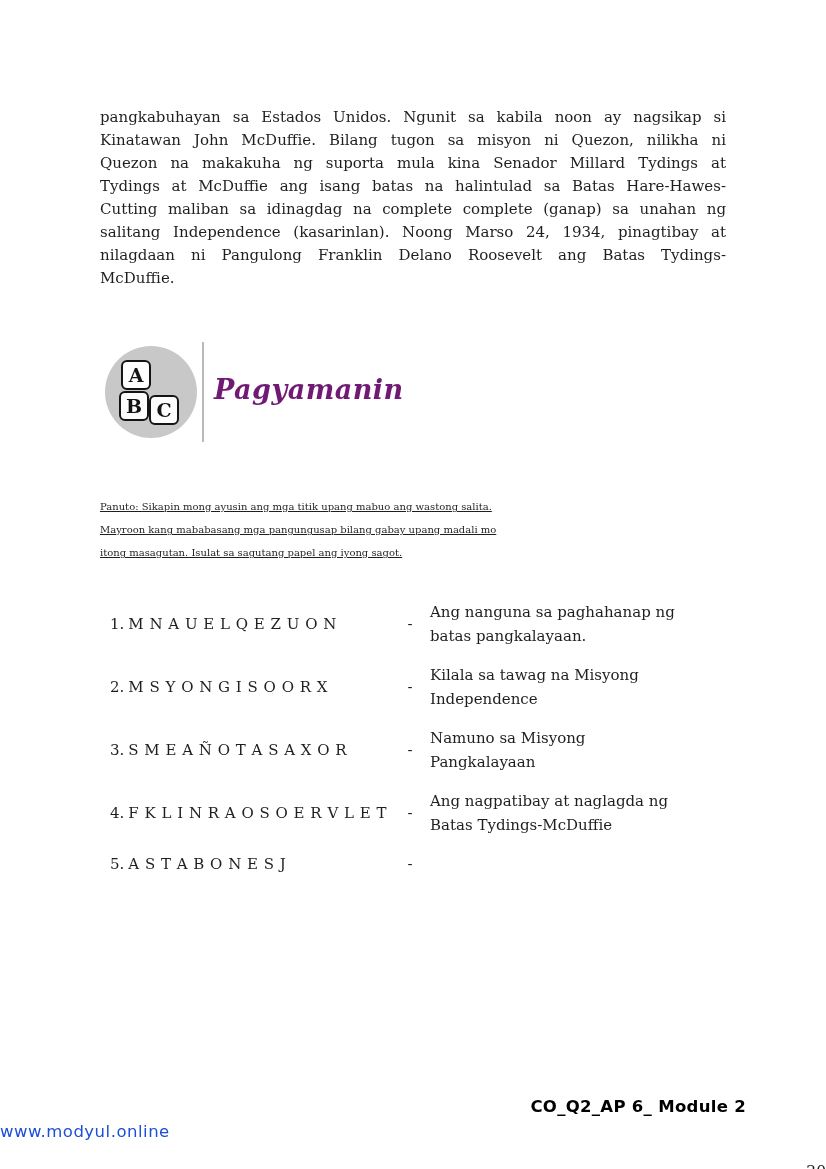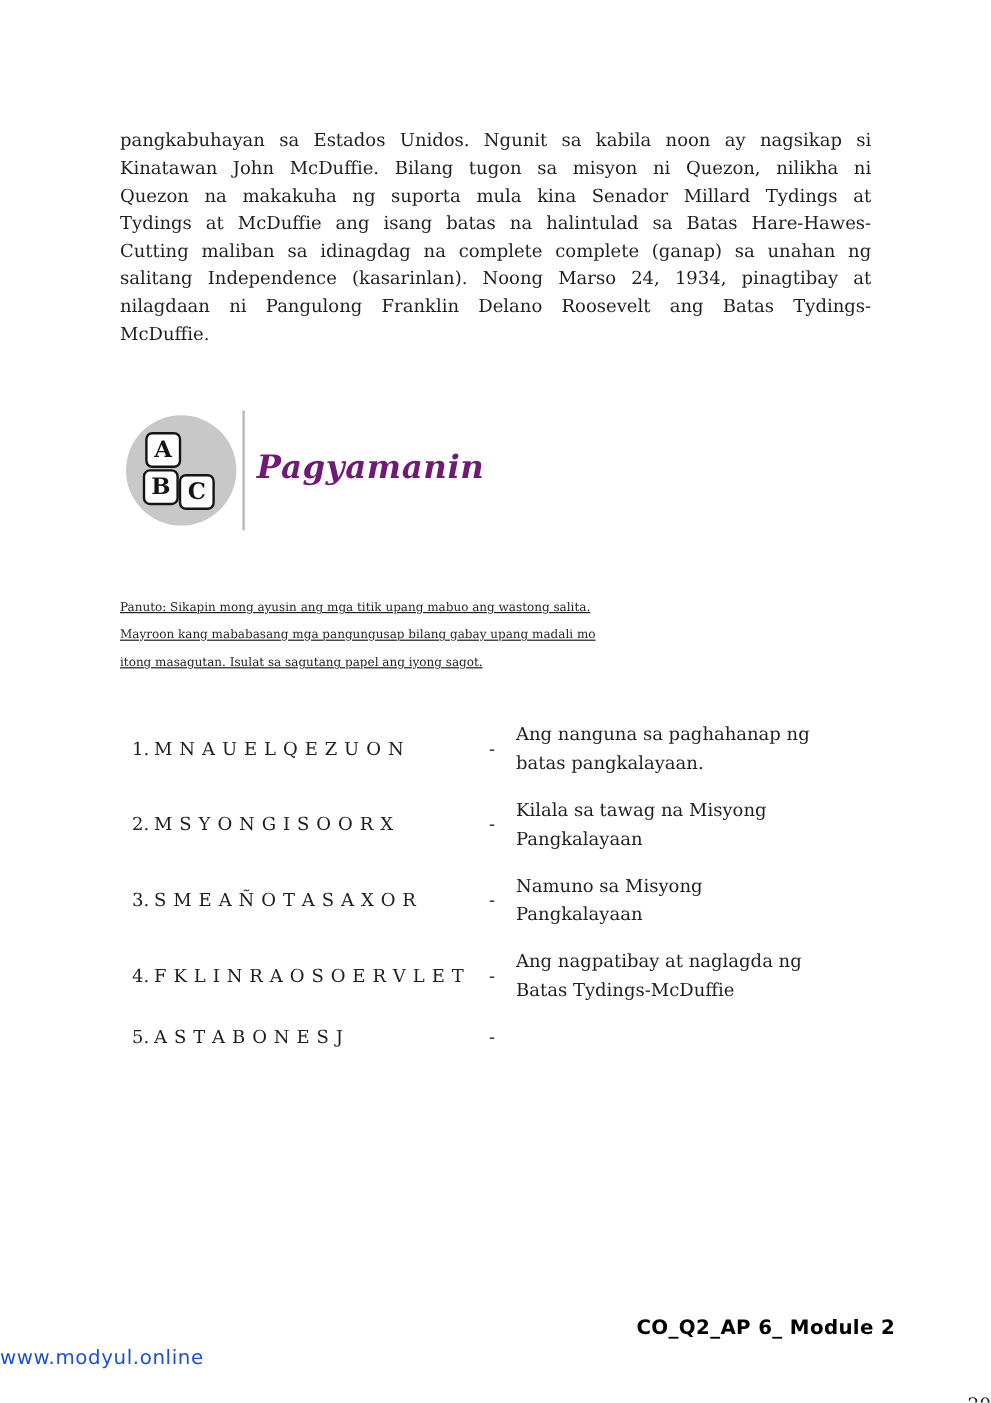--- a/index.html
+++ b/index.html
@@ -155,21 +155,21 @@
     <div class="item-clue">Ang nanguna sa paghahanap ng
 batas pangkalayaan.</div>
   </div>
 
   <div class="item-row">
     <div class="item-left">
       <span class="item-number">2.</span><span class="scrambled-word">M S Y O N G I S O O R X</span>
     </div>
     <div class="item-dash">-</div>
     <div class="item-clue">Kilala sa tawag na Misyong
-Pangkalayaan</div>
+Independence</div>
   </div>
 
   <div class="item-row">
     <div class="item-left">
       <span class="item-number">3.</span><span class="scrambled-word">S M E A Ñ O T A S A X O R</span>
     </div>
     <div class="item-dash">-</div>
     <div class="item-clue">Namuno sa Misyong
 Pangkalayaan</div>
   </div>

